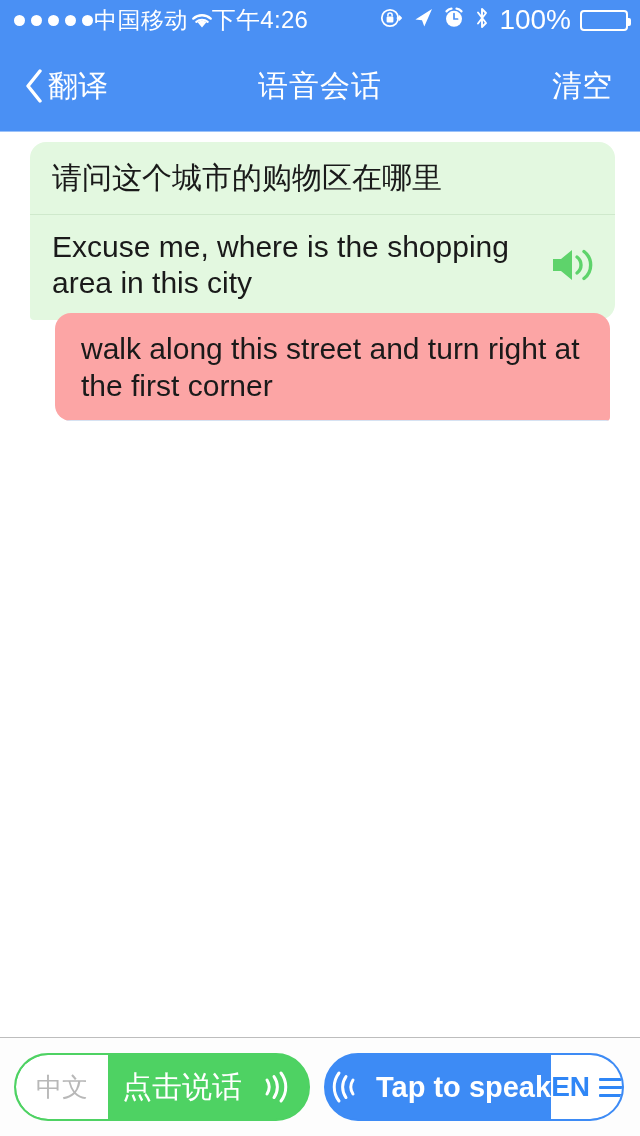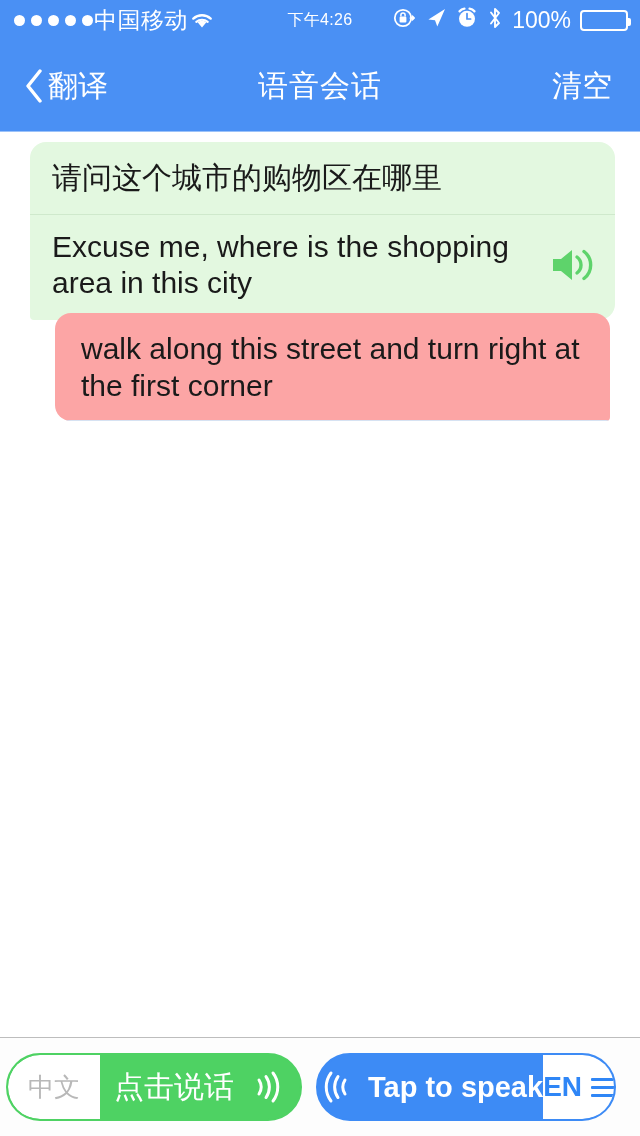--- a/index.html
+++ b/index.html
@@ -17,27 +17,27 @@
     background:#4a90f4;
     display:flex; align-items:center;
     color:#ffffff;
   }
   .sb-left{ display:flex; align-items:center; padding-left:14px; gap:1px; }
   .sb-dots{ display:flex; gap:6px; align-items:center; }
   .sb-dot{ width:11px; height:11px; border-radius:50%; background:#ffffff; }
   .sb-carrier{ font-size:23px; letter-spacing:0.5px; }
   .sb-wifi{ width:26px; height:20px; display:block; }
   .sb-center{
-    position:absolute; left:0; width:640px; text-align:center;
-    font-size:16px; font-weight:400; letter-spacing:0.3px;
+    position:absolute; left:0; width:520px; text-align:center;
+    font-size:24px; font-weight:400; letter-spacing:0.3px;
   }
   .sb-right{
     margin-left:auto; display:flex; align-items:center; gap:9px; padding-right:12px;
   }
-  .sb-pct{ font-size:23px; }
+  .sb-pct{ font-size:28px; }
   .sb-icon{ display:block; }
   .sb-batt{
     width:48px; height:21px; border:2px solid #ffffff; border-radius:4px;
     position:relative; padding:2px;
   }
   .sb-batt::after{
     content:""; position:absolute; right:-5px; top:6px;
     width:3px; height:8px; background:#ffffff; border-radius:0 2px 2px 0;
   }
   .sb-batt-fill{ width:100%; height:100%; background:#ffffff; border-radius:1px; }
@@ -108,21 +108,21 @@
   .speaker{ width:54px; height:46px; flex:0 0 auto; margin-left:6px; }
 
   
   #bottom-sep{
     position:absolute; top:1037px; left:0; width:640px; height:1px;
     background:#bdbdbd;
   }
   #bottom-bar{
     position:absolute; top:1038px; left:0; width:640px; height:98px;
     background:#fdfdfd;
-    display:flex; align-items:center; gap:14px; padding:0 6px;
+    display:flex; align-items:center; gap:14px; padding:0 14px;
   }
 
   .pill{
     height:68px; border-radius:34px; display:flex; align-items:stretch;
     overflow:hidden; cursor:pointer;
   }
 
   
   #pill-zh{
     width:296px; border:2px solid #4ed263; background:#4ed263;

